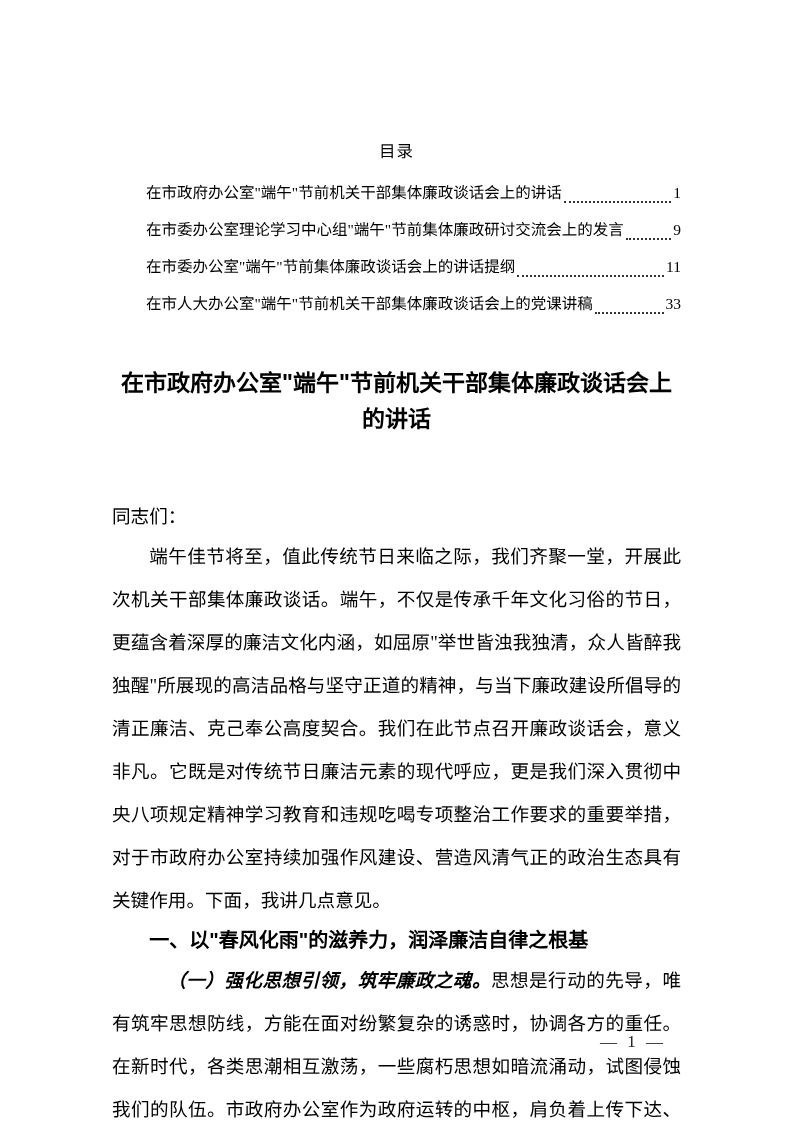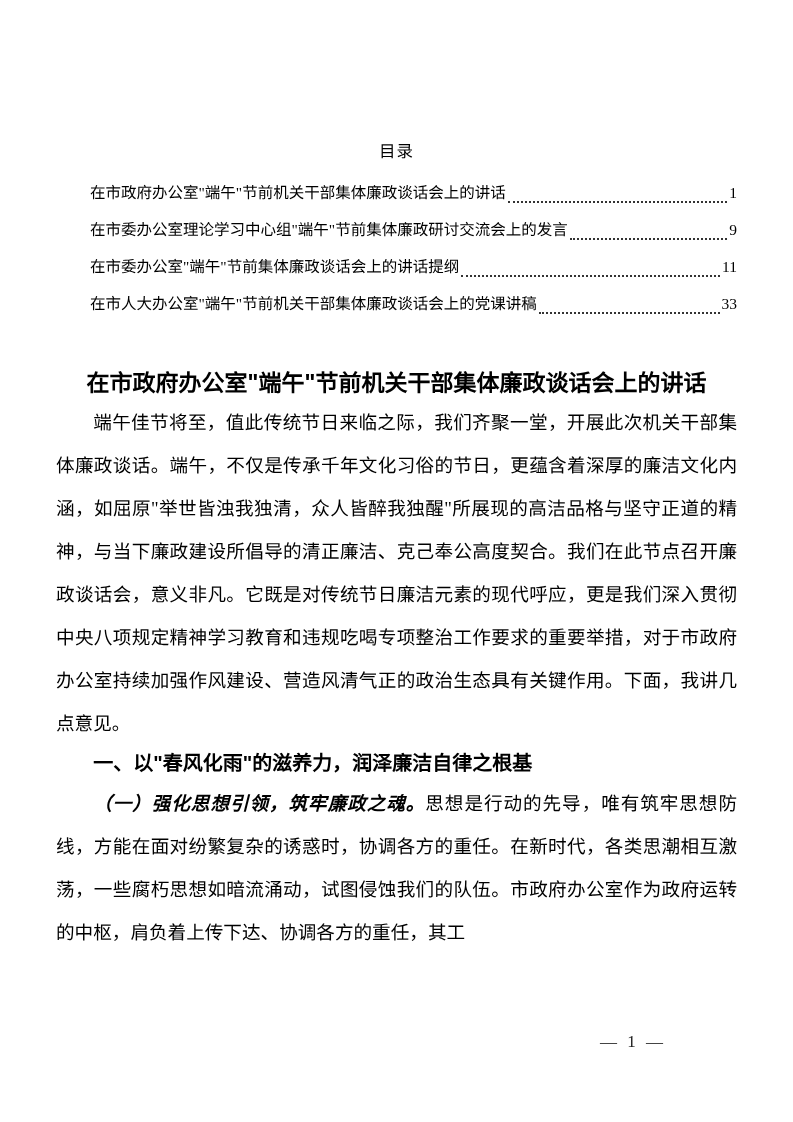--- a/index.html
+++ b/index.html
@@ -8,21 +8,21 @@
     background: #ffffff;
   }
   .page {
     position: relative;
     width: 793px;
     height: 1122px;
     margin: 0;
     background: #ffffff;
     color: #000000;
     box-sizing: border-box;
-    padding: 0 56px;
+    padding: 0 112px;
     overflow: hidden;
     font-family: "Liberation Serif", "DejaVu Serif", serif;
   }
 
   
   .toc-title {
     padding-top: 140px;
     text-align: center;
     font-size: 16.5px;
     line-height: 24px;
@@ -81,20 +81,21 @@
     margin: 0;
     font-family: "Liberation Sans", "DejaVu Sans", sans-serif;
     font-weight: bold;
     font-size: 20px;
     line-height: 37.2px;
     text-indent: 37.2px;
   }
   .run-in {
     font-weight: bold;
     font-style: italic;
+    margin-left: 18px;
   }
   .page-footer {
     position: absolute;
     left: 600px;
     top: 1031px;
     font-size: 17px;
     line-height: 22px;
     letter-spacing: 3px;
     color: #222222;
     white-space: nowrap;
@@ -131,20 +132,21 @@
         <span class="toc-label">在市人大办公室"端午"节前机关干部集体廉政谈话会上的党课讲稿</span>
         <span class="toc-leader"></span>
         <span class="toc-page">33</span>
       </div>
 
     </div>
   </div>
 
   <h1 class="doc-title">在市政府办公室"端午"节前机关干部集体廉政谈话会上的讲话</h1>
 
+  <p class="salutation">同志们：</p>
 
   <p class="body-para">端午佳节将至，值此传统节日来临之际，我们齐聚一堂，开展此次机关干部集体廉政谈话。端午，不仅是传承千年文化习俗的节日，更蕴含着深厚的廉洁文化内涵，如屈原"举世皆浊我独清，众人皆醉我独醒"所展现的高洁品格与坚守正道的精神，与当下廉政建设所倡导的清正廉洁、克己奉公高度契合。我们在此节点召开廉政谈话会，意义非凡。它既是对传统节日廉洁元素的现代呼应，更是我们深入贯彻中央八项规定精神学习教育和违规吃喝专项整治工作要求的重要举措，对于市政府办公室持续加强作风建设、营造风清气正的政治生态具有关键作用。下面，我讲几点意见。</p>
 
   <h2 class="section-heading">一、以"春风化雨"的滋养力，润泽廉洁自律之根基</h2>
 
   <p class="body-para"><span class="run-in">（一）强化思想引领，筑牢廉政之魂。</span><span>思想是行动的先导，唯有筑牢思想防线，方能在面对纷繁复杂的诱惑时，协调各方的重任。在新时代，各类思潮相互激荡，一些腐朽思想如暗流涌动，试图侵蚀我们的队伍。市政府办公室作为政府运转的中枢，肩负着上传下达、协调各方的重任，其工</span></p>
 
   <div class="page-footer">
     <span>— 1 —</span>
   </div>

